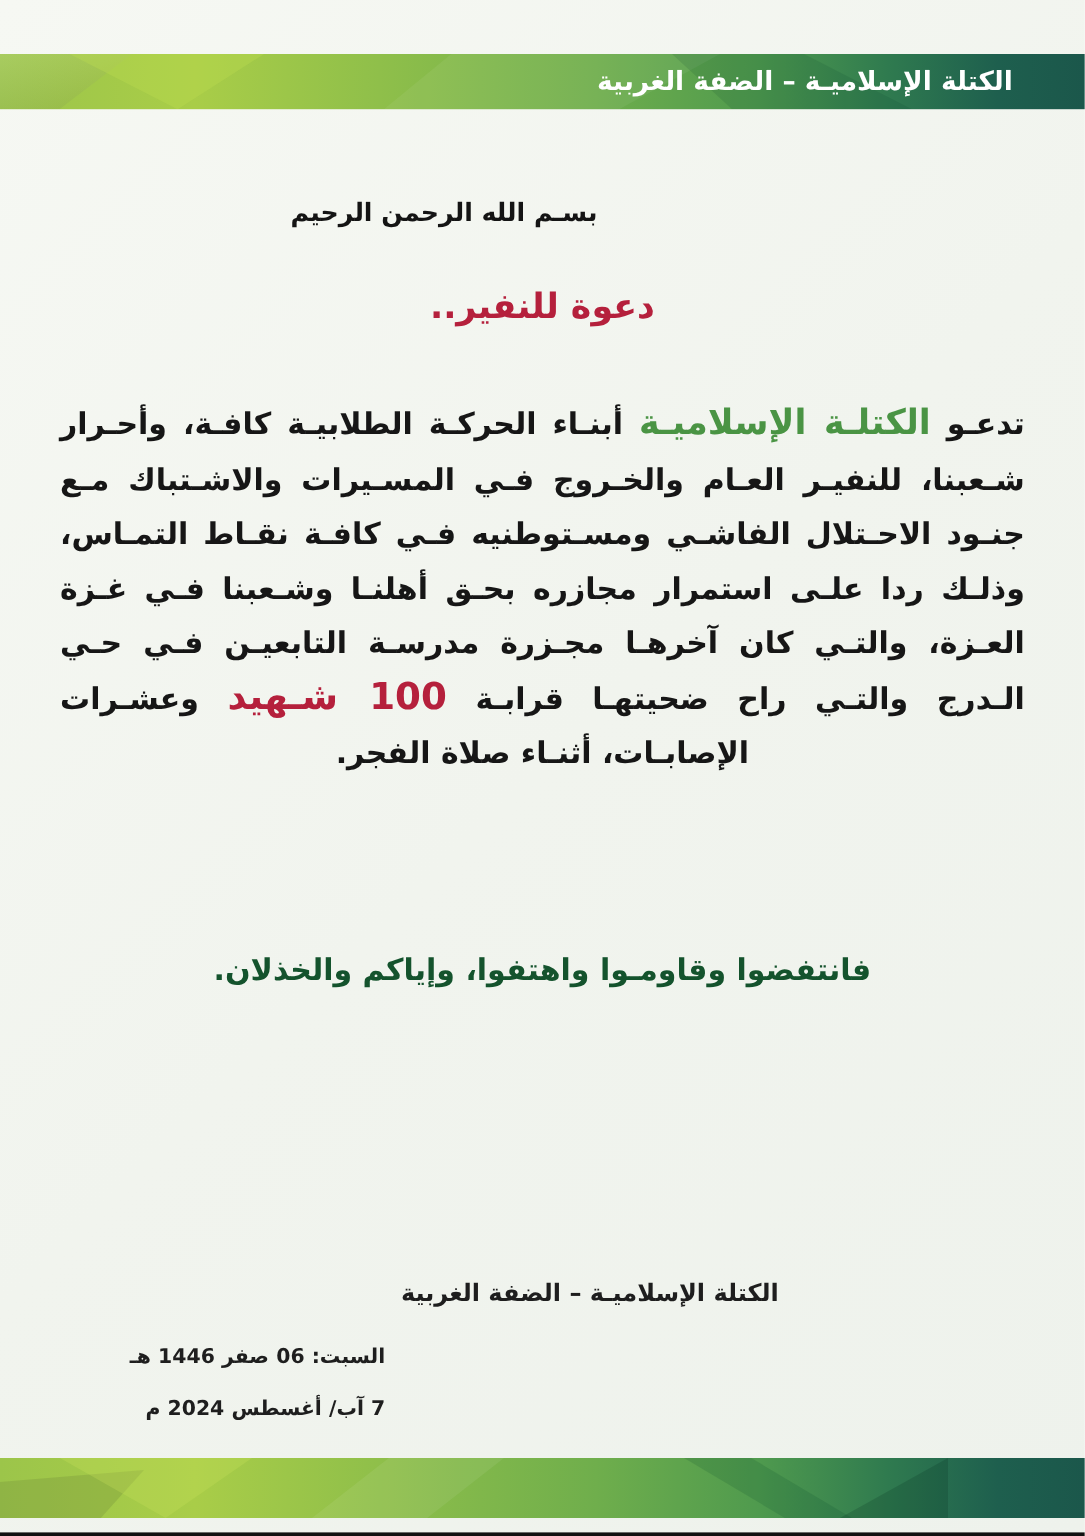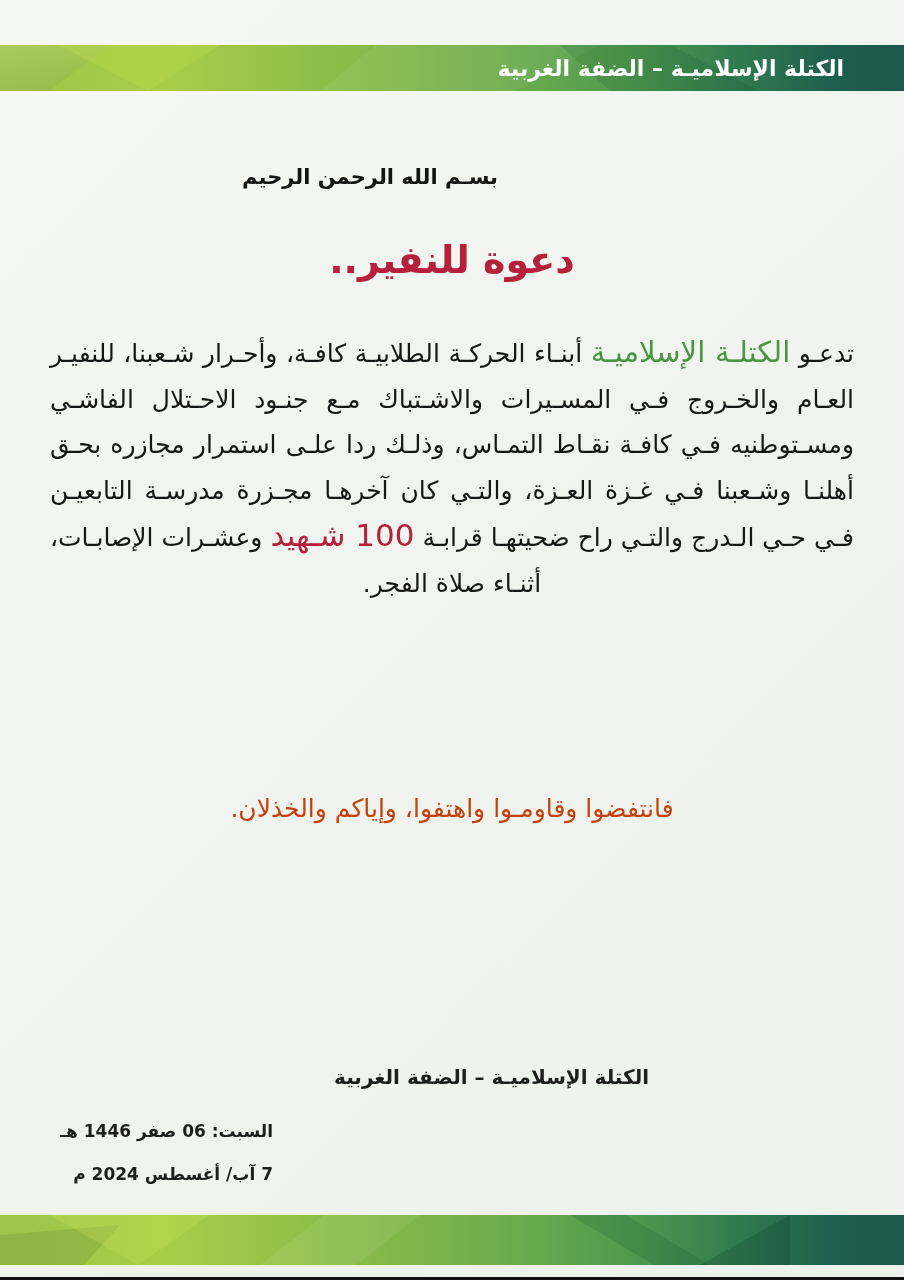--- a/index.html
+++ b/index.html
@@ -23,38 +23,38 @@
     font-size:22px; color:#ffffff; direction:rtl; letter-spacing:0;
   }
   .bottom-line { position:absolute; left:0; top:1277px; width:904px; height:3px; background:#111; }
 
   .basmala {
     position:absolute; top:165px; left:0; width:740px; text-align:center;
     font-size:21px; font-weight:bold; direction:rtl; color:#141414;
   }
   .headline {
     position:absolute; top:238px; left:0; width:904px; text-align:center;
-    font-size:38px; font-weight:bold; direction:rtl; color:#b5203c;
+    font-size:29px; font-weight:bold; direction:rtl; color:#b5203c;
   }
   .para {
     position:absolute; left:50px; width:804px; direction:rtl; text-align:justify;
     text-align-last:center;
-    font-size:25px; font-weight:normal; line-height:45.5px; color:#161616;
+    font-size:25px; font-weight:bold; line-height:45.5px; color:#161616;
   }
   .para1 { top:330px; }
   .para2 { top:740px; }
   .green { color:#4a9444; font-size:29px; }
   .red-big { color:#b5203c; font-size:31px; }
-  .red-line { color:#c2410c; }
+  .red-line { color:#14532d; }
   .sig {
     position:absolute; top:1065px; right:255px; direction:rtl;
     font-size:20px; font-weight:bold; color:#1e1e1e;
   }
   .date1, .date2 {
-    position:absolute; right:631px; direction:rtl;
+    position:absolute; right:583px; direction:rtl;
     font-size:17px; font-weight:bold; color:#1e1e1e;
   }
   .date1 { top:1121px; }
   .date2 { top:1164px; }
 </style>
 </head>
 <body>
 
 <div class="band band-top">
   <div class="facet" style="left:0;width:110px;background:linear-gradient(160deg,rgba(255,255,255,0.12),rgba(0,0,0,0.08));clip-path:polygon(0 0,100% 0,45% 100%,0 100%);"></div>

